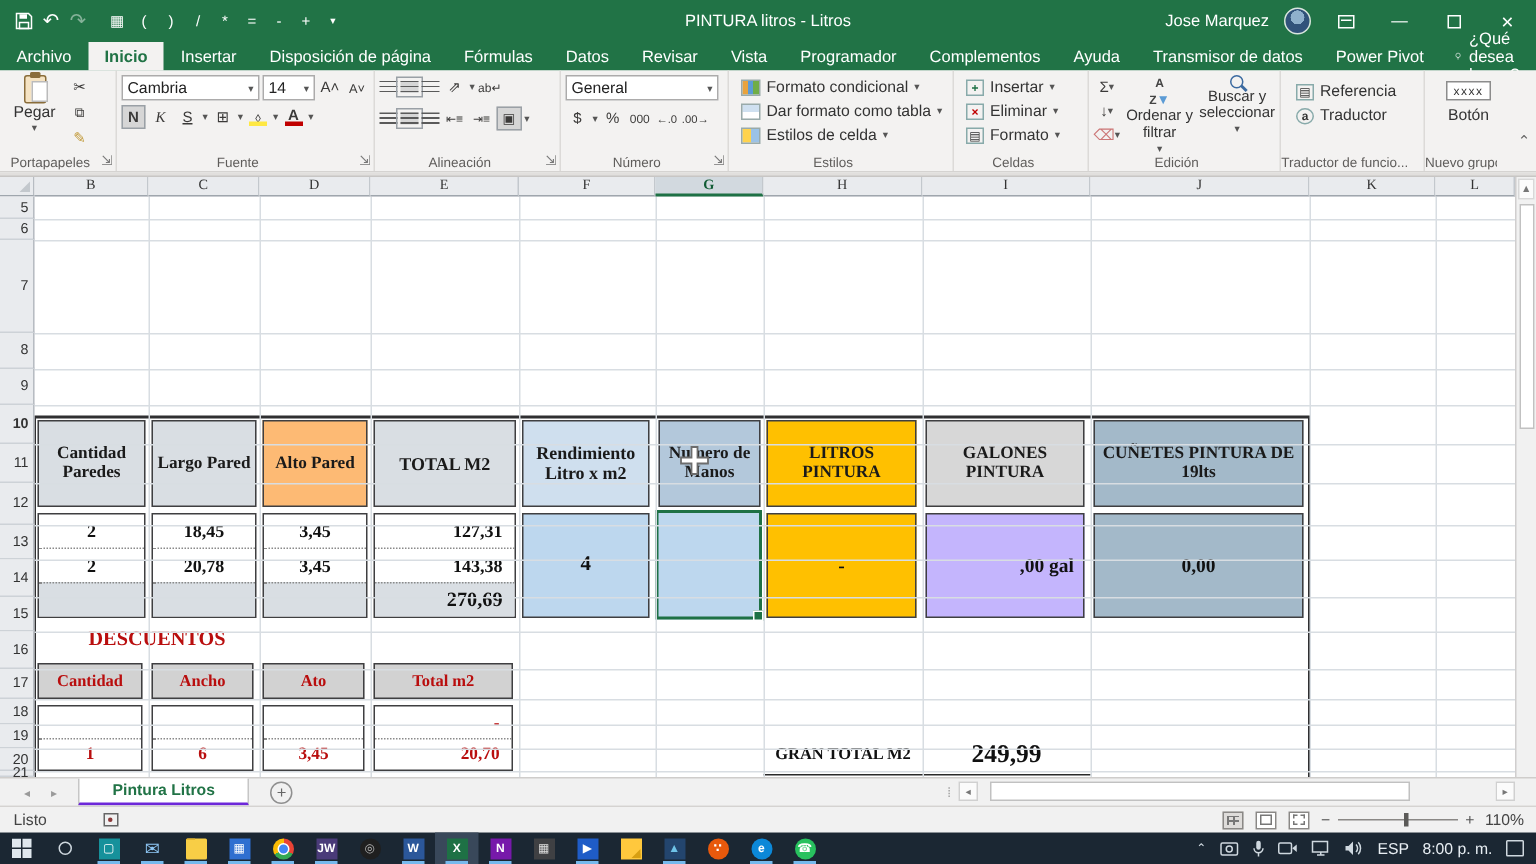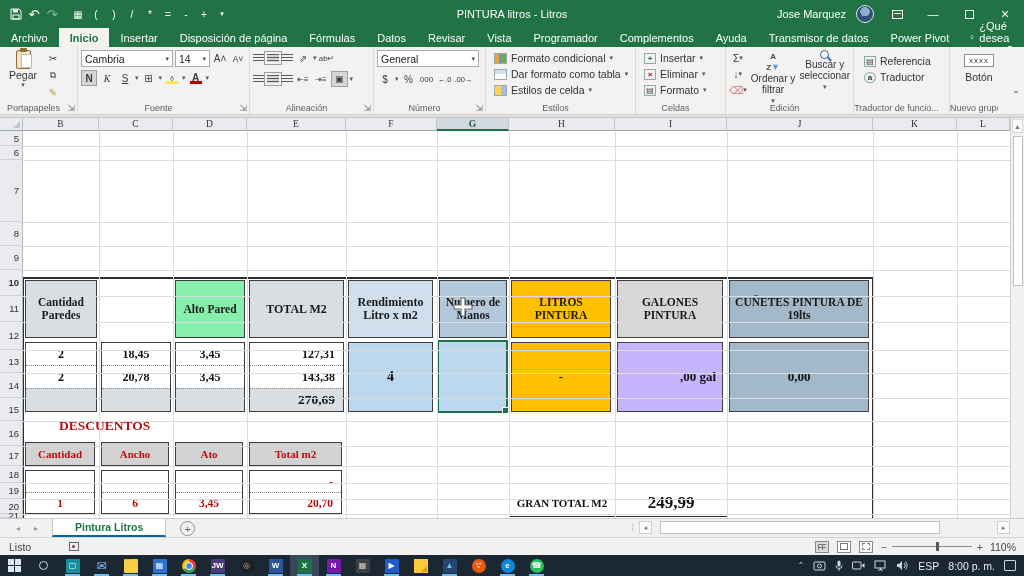--- a/index.html
+++ b/index.html
@@ -98,21 +98,21 @@
   #bigbox { position:absolute; left:22px; top:159px; width:852px; height:263px; border:2.5px solid #2f2f31; pointer-events:none; }
   #grantotal { position:absolute; left:509px; top:371px; width:218px; height:28px; display:flex; border-bottom:1.5px solid #2a2a2a; }
   #grantotal .gt-label { width:106px; display:flex; align-items:center; justify-content:center; font-weight:bold; font-size:11px; color:#111; }
   #grantotal .gt-value { width:112px; display:flex; align-items:center; justify-content:center; font-weight:bold; font-size:17px; color:#111; }
 
   #cellcursor { position:absolute; left:452px; top:296px; pointer-events:none; z-index:20; }
 
   
   .sheetbar { position:absolute; left:0; top:518px; width:1024px; height:19px; background:#f1f1f1; border-top:1px solid #cfcdcb; display:flex; align-items:stretch; font-size:10.5px; }
   .nav-arrows { display:flex; align-items:center; gap:14px; padding:0 14px 0 16px; color:#9a9a9a; font-size:8px; }
-  .sheettab { background:#fff; border:1px solid #c6c6c6; border-top:none; border-bottom:2px solid #0369a1; color:#217346; font-weight:bold; display:flex; align-items:center; padding:0 22px; }
+  .sheettab { background:#fff; border:1px solid #c6c6c6; border-top:none; border-bottom:2px solid #6d28d9; color:#217346; font-weight:bold; display:flex; align-items:center; padding:0 22px; }
   .addsheet { width:15px; height:15px; border:1px solid #8f8f8f; border-radius:50%; color:#666; font-size:11px; display:flex; align-items:center; justify-content:center; margin:1px 0 0 14px; align-self:center; }
   .hscroll { position:absolute; right:14px; top:520px; display:flex; align-items:center; height:15px; }
   .hs-btn { width:13px; height:13px; border:1px solid #d0d0d0; background:#fbfbfb; color:#777; font-size:7px; display:flex; align-items:center; justify-content:center; }
   .hs-track { width:345px; height:13px; background:#f1f1f1; position:relative; }
   .hs-thumb { position:absolute; left:8px; top:0; width:280px; height:13px; background:#fff; border:1px solid #c1c1c1; }
   .splitdots { color:#999; font-size:9px; letter-spacing:1px; margin-right:4px; }
 
   
   .statusbar { position:absolute; left:0; top:537px; width:1024px; height:18px; background:#f1f1f1; border-top:1px solid #d5d3d1; display:flex; align-items:center; font-size:10.5px; color:#444; }
   .ready { padding-left:9px; }
@@ -388,21 +388,22 @@
 
   <div class="rib-chevron" data-name="collapse-ribbon-icon">⌃</div>
 </div>
 <div class="ribbon-strip" data-name="ribbon-edge"></div>
 
 <div id="grid" data-name="spreadsheet-grid">
   <div class="corner" data-name="select-all-corner"></div>
 
   <div id="t1" class="serif" data-name="paint-table">
     <div class="box hdrbox" style="left:2px;top:2px;width:72px;height:58px;background:#d9dee3;" data-name="header-cell">Cantidad Paredes</div>
-    <div class="box hdrbox" style="left:152px;top:2px;width:70px;height:58px;background:#86efac;" data-name="header-cell">Alto Pared</div>
+    <div class="box hdrbox" style="left:78px;top:2px;width:70px;height:58px;background:#d9dee3;" data-name="header-cell">Largo Pared</div>
+    <div class="box hdrbox" style="left:152px;top:2px;width:70px;height:58px;background:#fdba74;" data-name="header-cell">Alto Pared</div>
     <div class="box hdrbox" style="left:226px;top:2px;width:95px;height:58px;background:#d9dee3;font-size:12px;" data-name="header-cell">TOTAL M2</div>
     <div class="box hdrbox" style="left:325px;top:2px;width:85px;height:58px;background:#cfdfee;font-size:12px;" data-name="header-cell">Rendimiento Litro x m2</div>
     <div class="box hdrbox" style="left:416px;top:2px;width:68px;height:58px;background:#b3c8db;" data-name="header-cell">Numero de Manos</div>
     <div class="box hdrbox" style="left:488px;top:2px;width:100px;height:58px;background:#ffc000;" data-name="header-cell">LITROS PINTURA</div>
     <div class="box hdrbox" style="left:594px;top:2px;width:106px;height:58px;background:#d7d7d7;" data-name="header-cell">GALONES PINTURA</div>
     <div class="box hdrbox" style="left:706px;top:2px;width:140px;height:58px;background:#a3b9c9;" data-name="header-cell">CUÑETES PINTURA DE 19lts</div>
 
     <div class="box colbox" style="left:2px;top:64px;width:72px;height:70px;" data-name="column-cantidad">
       <div class="cr" style="height:22px;" data-name="cell-B8">2</div>
       <div class="cr dot" style="height:23px;" data-name="cell-B9">2</div>

